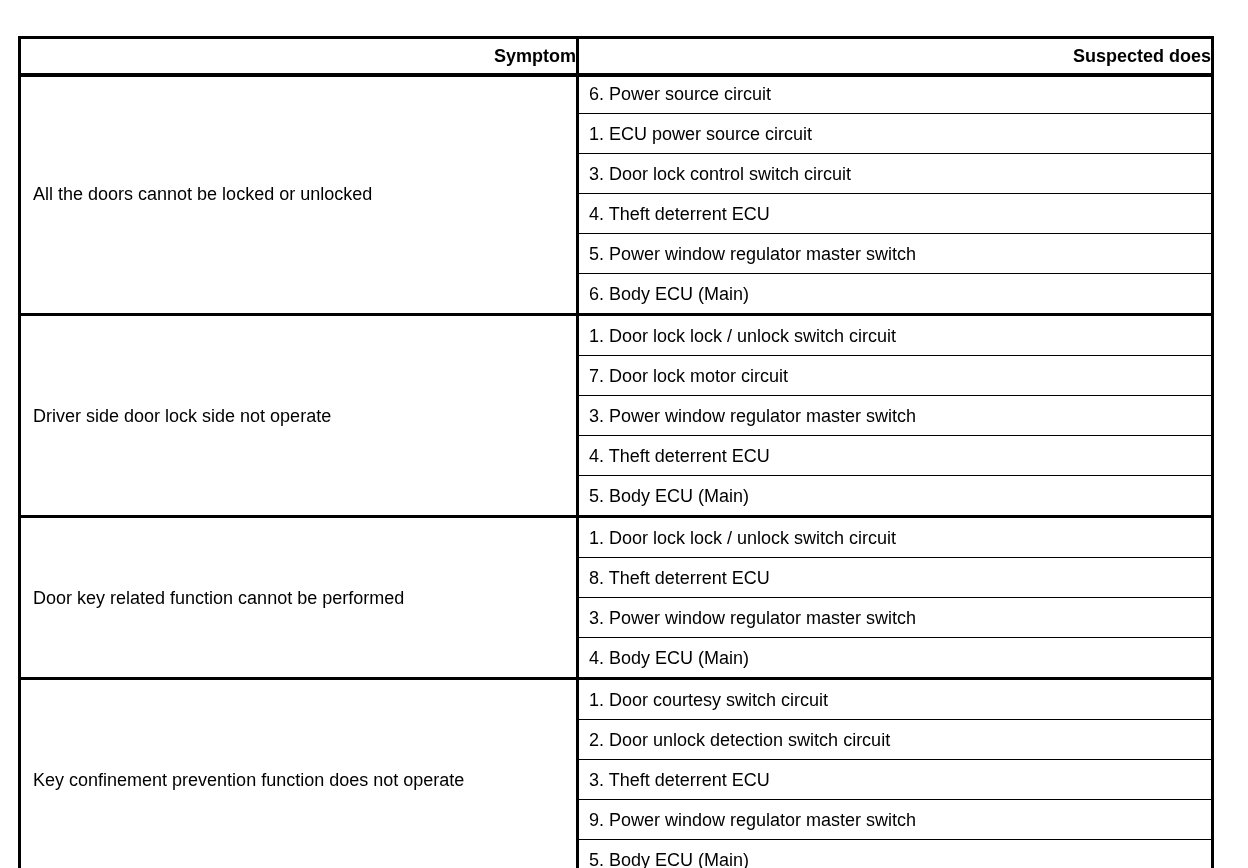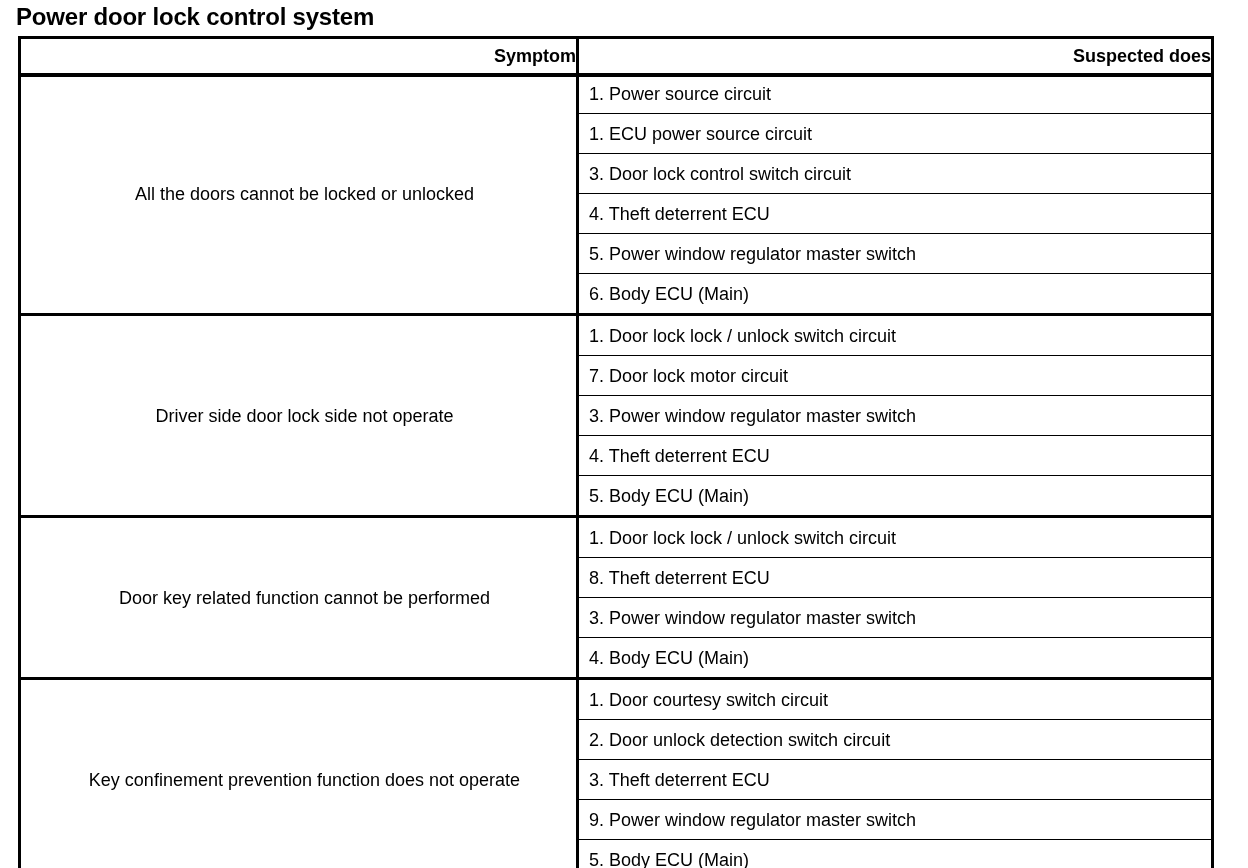--- a/index.html
+++ b/index.html
@@ -60,21 +60,21 @@
   thead th:last-child { border-right: none; }
   .hdr-double {
     
     border-bottom: 1px solid #000;
     box-shadow: 0 3px 0 0 #000;
   }
 
   
   td.symptom {
     font-size: 18px;
-    text-align: center;
+    text-align: left;
     vertical-align: middle;
     padding: 0 0 0 12px;
     border-right: 3px solid #000;
     border-bottom: 3px solid #000;
     line-height: 22px;
   }
   td.area {
     font-size: 18px;
     text-align: left;
     vertical-align: middle;
@@ -91,38 +91,37 @@
   tr.final td.symptom {
     border-bottom: none;
   }
   tr.final td.area { border-bottom: none; }
 </style>
 </head>
 <body>
 
 <div class="page">
 
-  <div class="doc-title">Power door lock control system</div>
 
   <div class="table-wrap">
     <table class="dtc">
       <colgroup>
         <col class="c-symptom">
         <col class="c-area">
       </colgroup>
       <thead>
         <tr>
           <th class="hdr-double">Symptom</th>
           <th class="hdr-double">Suspected does</th>
         </tr>
       </thead>
       <tbody>
           <tr>
             <td class="symptom" rowspan="6">All the doors cannot be locked or unlocked</td>
-            <td class="area">1. Power source circuit</td>
+            <td class="area">6. Power source circuit</td>
           </tr>
           <tr>
             <td class="area">1. ECU power source circuit</td>
           </tr>
           <tr>
             <td class="area">3. Door lock control switch circuit</td>
           </tr>
           <tr>
             <td class="area">4. Theft deterrent ECU</td>
           </tr>

